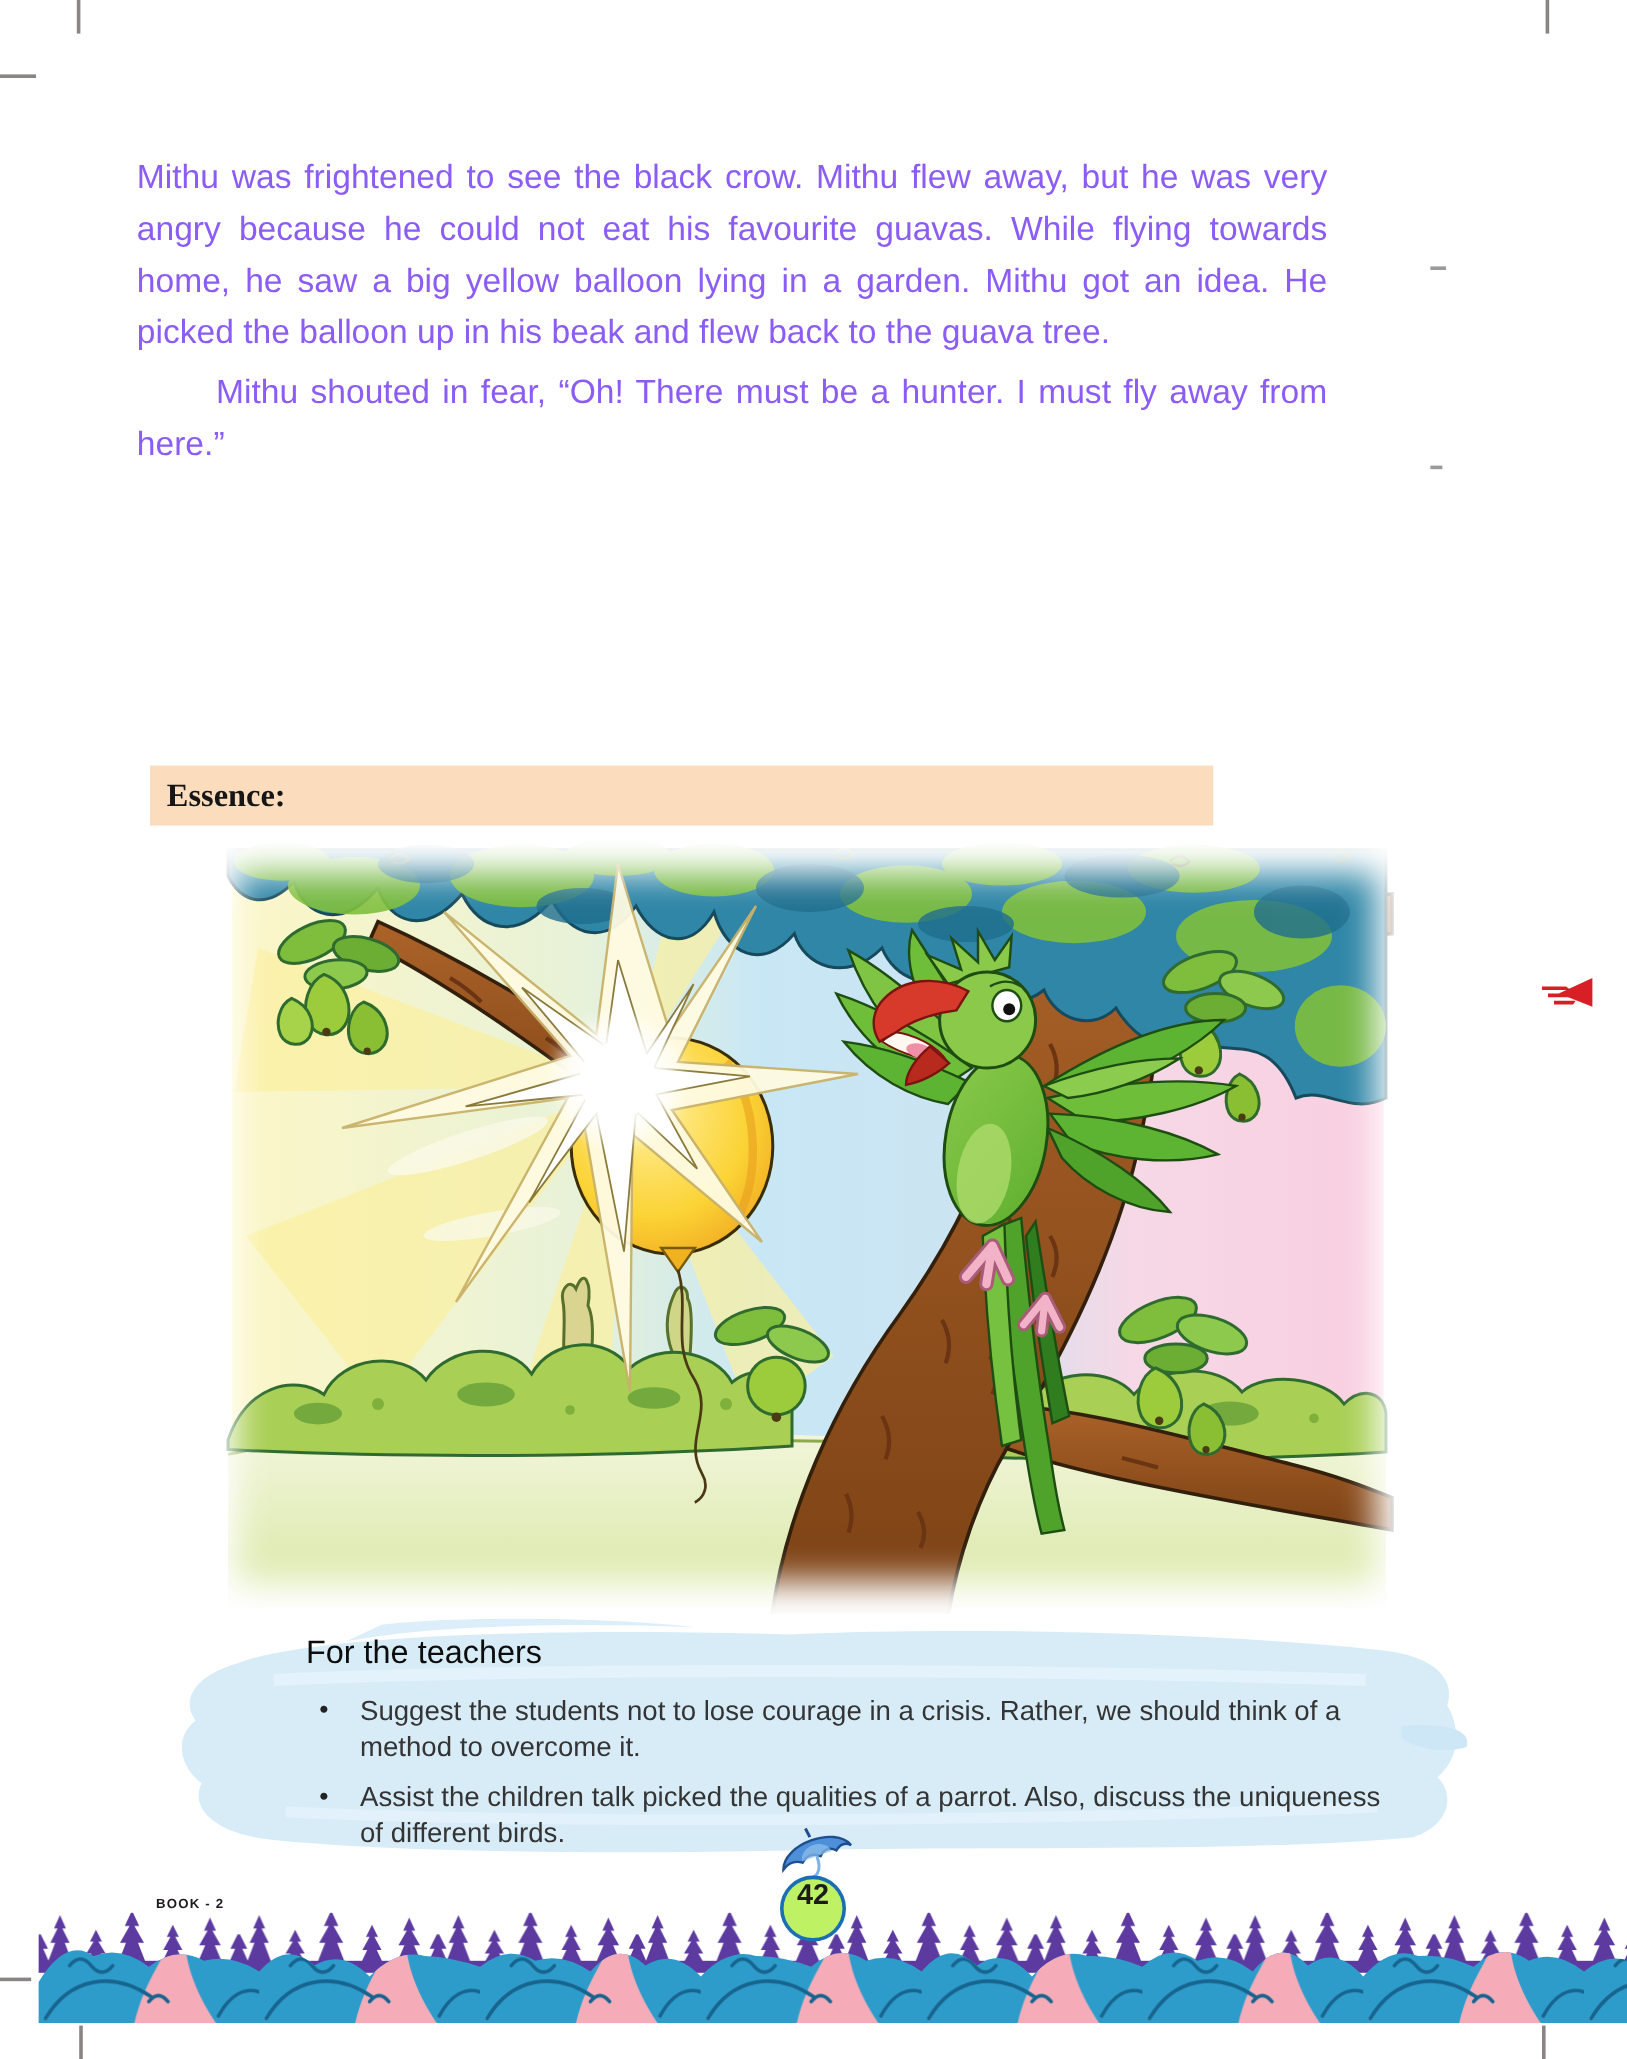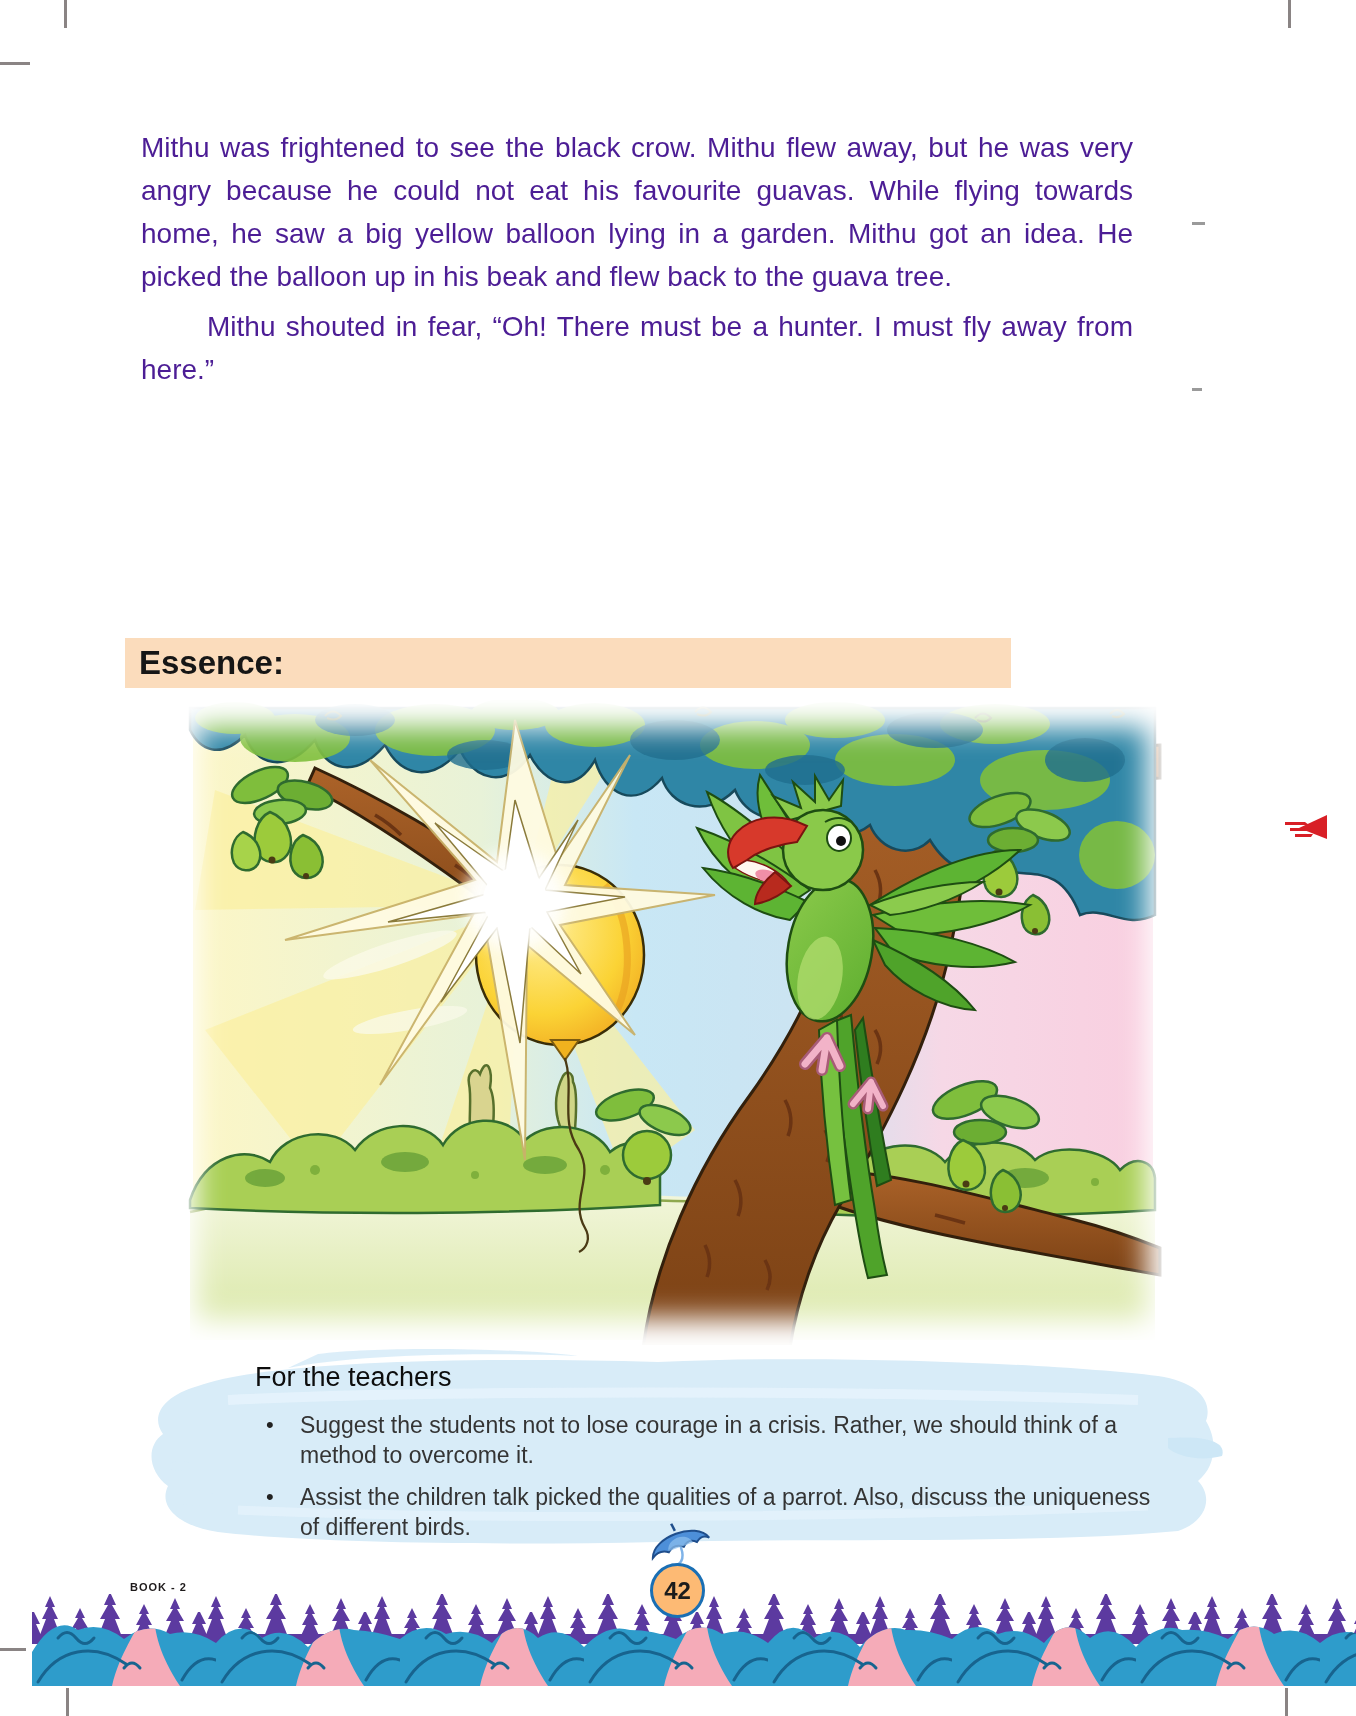--- a/index.html
+++ b/index.html
@@ -4,50 +4,50 @@
 <style>
   html,body{margin:0;padding:0;background:#ffffff;}
   .page{position:relative;width:1356px;height:1716px;background:#fff;overflow:hidden;
         font-family:"Liberation Sans",sans-serif;}
 
   
   .mark{position:absolute;background:#8a8484;}
   .sidemark{position:absolute;background:#9a9a9a;}
 
   
-  .story{position:absolute;left:141px;top:126px;width:992px;color:#4c1d95;
+  .story{position:absolute;left:114px;top:126px;width:992px;color:#8b5cf6;
          font-size:28px;line-height:43px;text-align:justify;}
   .story p{margin:0 0 7px 0;}
   .story p.indent{text-indent:66px;}
 
   
   .essence{position:absolute;left:125px;top:638px;width:886px;height:50px;background:#fbdcbc;
            display:flex;align-items:center;box-sizing:border-box;padding-left:14px;
-           font-size:33px;color:#2e2e2e;}
+           font-size:27px;color:#2e2e2e;font-family:Liberation Serif, serif;}
   .essence b{font-weight:bold;color:#161616;margin-right:10px;}
 
   
   .illus{position:absolute;left:175px;top:700px;width:995px;height:645px;}
 
   
   .teachers{position:absolute;left:138px;top:1348px;width:1090px;height:205px;}
   .teachers-bg{position:absolute;left:0;top:0;width:100%;height:100%;}
   .teachers h3{position:absolute;left:117px;top:14px;margin:0;font-size:27px;font-weight:normal;color:#0d0d0d;}
   .teachers ul{position:absolute;left:128px;top:62px;margin:0;padding:0;list-style:none;width:900px;}
   .teachers li{display:flex;gap:22px;margin:0 0 12px 0;font-size:23px;line-height:30px;color:#343434;}
   .teachers li .dot{flex:0 0 12px;font-size:22px;line-height:30px;color:#222;}
   .teachers li .btxt{flex:1;}
 
   
   .book-label{position:absolute;left:130px;top:1581px;font-size:11px;font-weight:bold;
               letter-spacing:1px;color:#1e1a1b;}
   .footer-band{position:absolute;left:32px;top:1592px;width:1324px;height:94px;}
   .badge{position:absolute;left:650px;top:1563px;width:55px;height:55px;border-radius:50%;
-         background:#fdba74;border:3px solid #1a6fb4;box-sizing:border-box;display:flex;
-         align-items:center;justify-content:center;font-size:24px;font-weight:bold;color:#1c1c1c;}
+         background:#bef264;border:3px solid #1a6fb4;box-sizing:border-box;display:flex;
+         align-items:flex-start;justify-content:center;font-size:24px;font-weight:bold;color:#1c1c1c;}
   .umbrella{position:absolute;left:645px;top:1520px;width:70px;height:50px;}
   .redflag{position:absolute;left:1283px;top:813px;width:46px;height:30px;}
 </style>
 </head>
 <body>
 
 <div class="page">
 
   <div class="mark" style="left:64px;top:0;width:3px;height:28px;"></div>
   <div class="mark" style="left:1288px;top:0;width:3px;height:28px;"></div>

